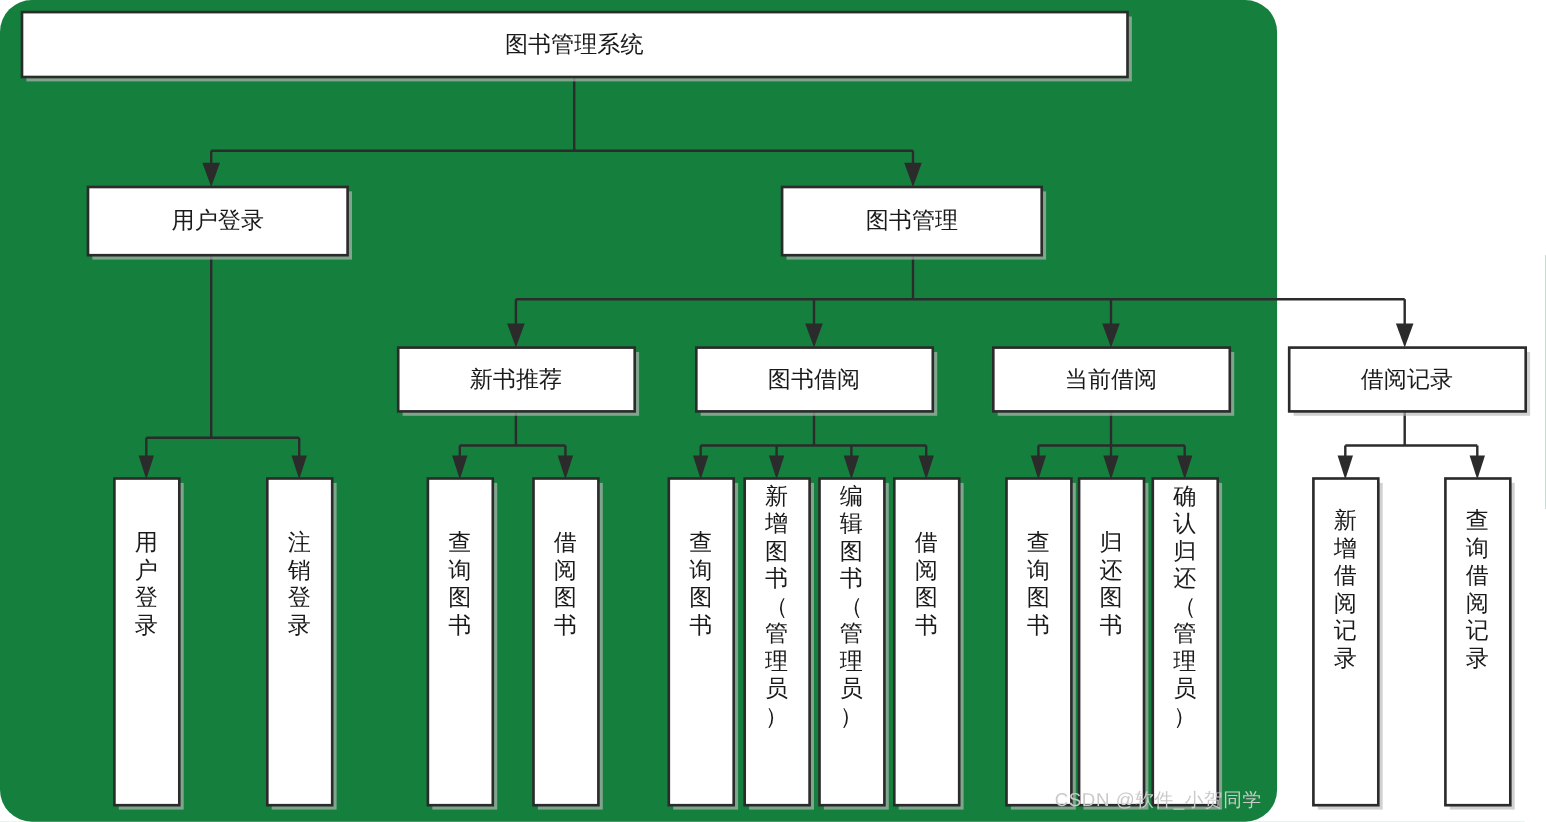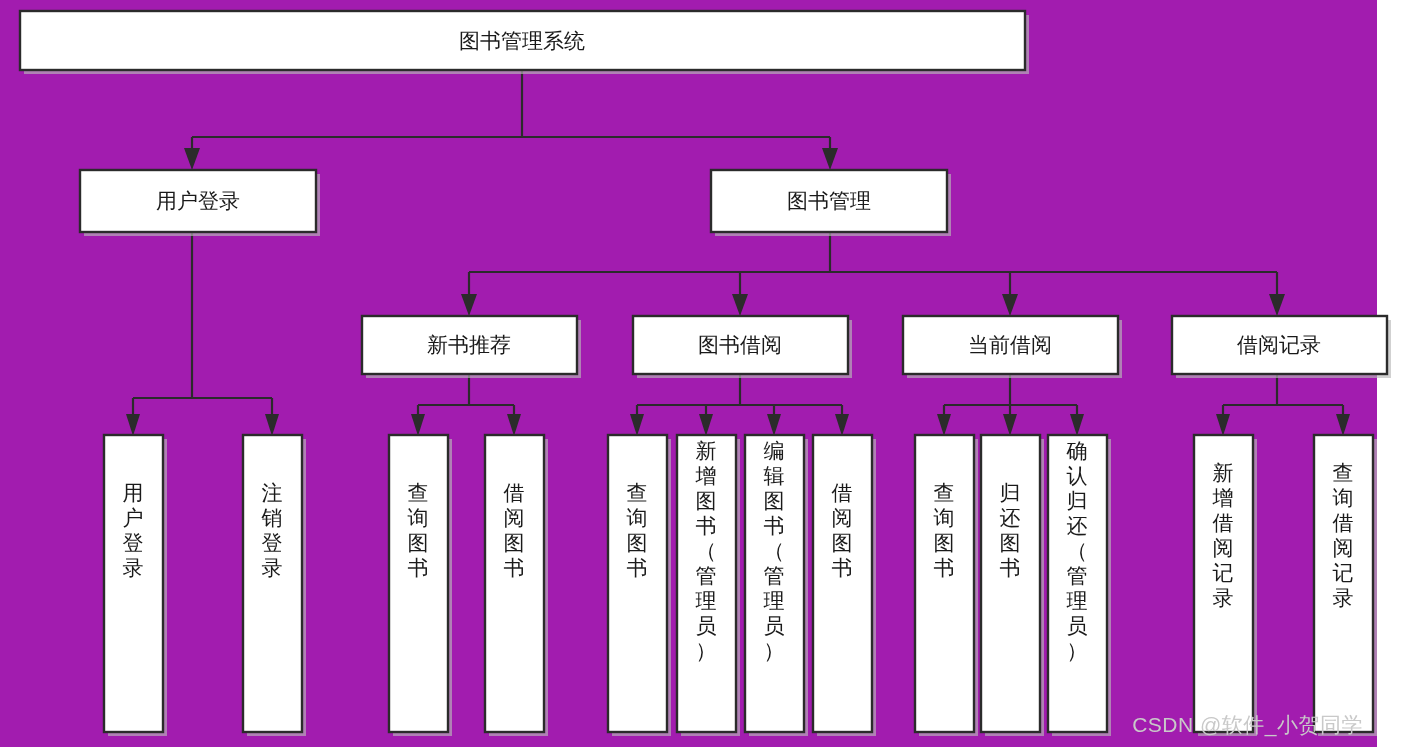--- a/index.html
+++ b/index.html
@@ -8,23 +8,24 @@
     background: #ffffff;
   }
   body {
     width: 1405px;
     height: 747px;
     overflow: hidden;
     font-family: "Liberation Sans", sans-serif;
   }
   #diagram-root {
     position: relative;
-    width: 1377px;
+    width: 1161px;
     height: 747px;
-    background: #a21caf;
+    background: #15803d;
+    border-radius: 29px;
   }
   svg#flow {
     position: absolute;
     left: 0;
     top: 0;
     width: 1405px;
     height: 747px;
     display: block;
   }
   .node-box {
@@ -56,21 +57,21 @@
     font-family: "Liberation Sans", sans-serif;
     font-size: 21px;
     fill: #1a1a1a;
     text-anchor: middle;
   }
   .watermark {
     position: absolute;
     right: 14px;
     bottom: 8px;
     font-family: "Liberation Sans", sans-serif;
-    font-size: 21px;
+    font-size: 17px;
     color: #c9c9c9;
     letter-spacing: 0.5px;
     white-space: nowrap;
     user-select: none;
   }
 </style>
 </head>
 <body>
 
 <div id="diagram-root">

